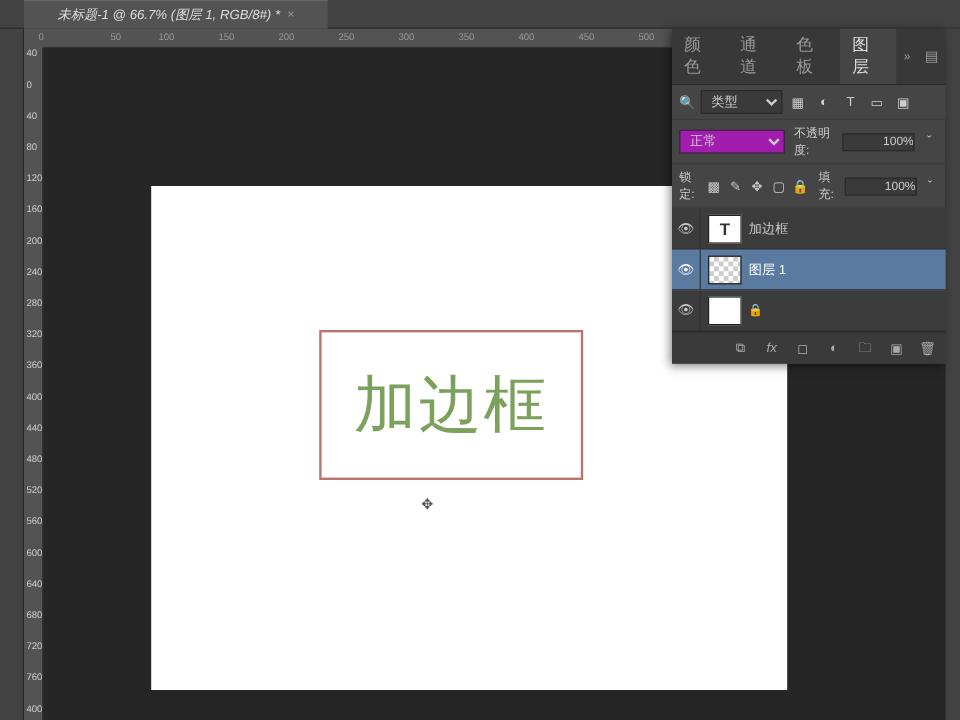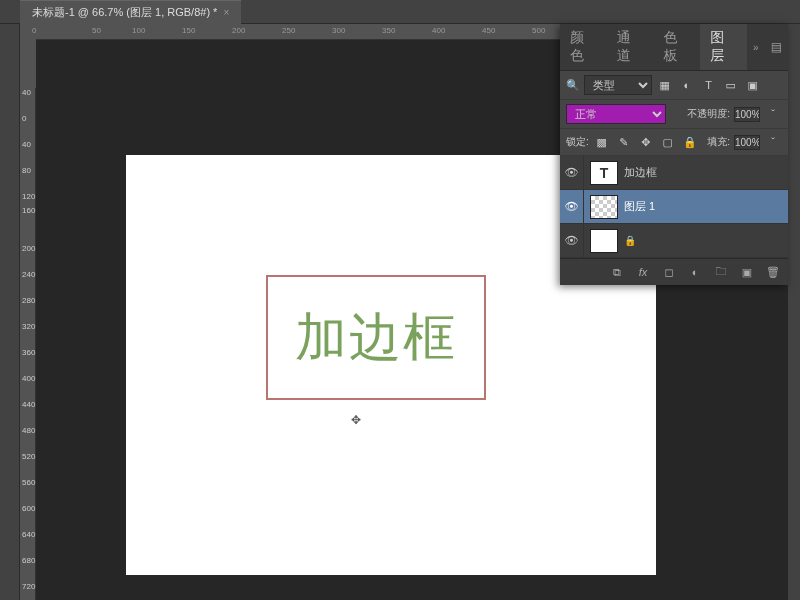--- a/index.html
+++ b/index.html
@@ -1,27 +1,27 @@
 <!DOCTYPE html>
 <html><head>
 <meta charset="utf-8">
 <style>
 * { margin: 0; padding: 0; box-sizing: border-box; font-family: "Microsoft YaHei", sans-serif; }
 body { background: #535353; color: #ccc; font-size: 11px; overflow: hidden; width: 800px; height: 600px; position: relative; }
 
 
 .tab-bar { background: #424242; height: 24px; display: flex; align-items: center; padding-left: 20px; border-bottom: 1px solid #2a2a2a; }
-.doc-tab { background: #535353; border-top: 1px solid #666; padding: 4px 12px; font-size: 11px; color: #ddd; display: flex; align-items: center; gap: 6px; }
+.doc-tab { background: #535353; border-top: 1px solid #666; padding: 4px 28px; font-size: 11px; color: #ddd; display: flex; align-items: center; gap: 6px; font-style: italic; }
 .doc-tab .close { color: #999; font-size: 10px; }
 
 
 .ruler-h { position: absolute; top: 24px; left: 36px; right: 0; height: 16px; background: #535353; border-bottom: 1px solid #333; font-size: 8px; color: #999; }
 .ruler-h-marks { position: relative; height: 100%; }
 .ruler-h-tick { position: absolute; top: 2px; font-size: 8px; }
-.ruler-v { position: absolute; top: 40px; left: 20px; width: 16px; bottom: 0; background: #535353; border-right: 1px solid #333; margin-top: 48px; }
+.ruler-v { position: absolute; top: 40px; left: 20px; width: 16px; bottom: 0; background: #535353; border-right: 1px solid #333; }
 .ruler-v-tick { position: absolute; left: 2px; font-size: 8px; writing-mode: horizontal-tb; }
 
 
 .canvas-wrap { position: absolute; top: 40px; left: 36px; right: 0; bottom: 0; background: #262626; overflow: hidden; }
 .canvas { position: absolute; top: 115px; left: 90px; width: 530px; height: 420px; background: #fff; }
 .text-box { position: absolute; top: 120px; left: 140px; width: 220px; height: 125px; border: 2px solid #b8756f; display: flex; align-items: center; justify-content: center; }
 .text-content { font-size: 52px; color: #7ba25c; font-weight: 500; letter-spacing: 2px; }
 .cursor-icon { position: absolute; top: 258px; left: 225px; font-size: 12px; color: #555; }
 
 
@@ -35,21 +35,21 @@
 .panel-tabs .spacer { flex: 1; }
 .panel-tabs .chev { padding: 4px 6px; color: #999; font-size: 10px; }
 .panel-tabs .menu { padding: 4px 6px; color: #999; font-size: 12px; }
 
 .panel-row { display: flex; align-items: center; padding: 4px 6px; gap: 4px; border-bottom: 1px solid #3a3a3a; }
 .filter-row { background: #454545; }
 .filter-select { background: #3a3a3a; border: 1px solid #2a2a2a; color: #ccc; font-size: 11px; padding: 2px 4px; width: 68px; }
 .icon-btn { width: 18px; height: 18px; display: inline-flex; align-items: center; justify-content: center; color: #ccc; font-size: 11px; }
 
 .blend-row select { background: #a21caf; border: 1px solid #2a2a2a; color: #ccc; font-size: 11px; padding: 2px 4px; width: 100px; }
-.pct-input { background: #3a3a3a; border: 1px solid #2a2a2a; color: #ccc; width: 26px; font-size: 10px; padding: 1px 0; text-align: right; }
+.pct-input { background: #3a3a3a; border: 1px solid #2a2a2a; color: #ccc; width: 60px; font-size: 10px; padding: 1px 0; text-align: right; }
 .lbl { font-size: 10px; color: #ccc; }
 
 .lock-row { font-size: 10px; }
 
 .layers-list { background: #3c3c3c; }
 .layer-item { display: flex; align-items: center; height: 34px; border-bottom: 1px solid #333; gap: 6px; padding-right: 6px; }
 .layer-item.selected { background: #5a7aa0; color: #fff; }
 .layer-eye { width: 24px; text-align: center; border-right: 1px solid #333; height: 100%; display: flex; align-items: center; justify-content: center; }
 .layer-thumb { width: 28px; height: 24px; background: #fff; border: 1px solid #222; display: flex; align-items: center; justify-content: center; color: #333; font-size: 14px; font-weight: bold; }
 .layer-thumb.checker { background: repeating-conic-gradient(#ccc 0 25%, #fff 0 50%) 0 0/8px 8px; }
@@ -93,21 +93,21 @@
       <span class="ruler-h-tick" style="left: 696px;">700</span>
       <span class="ruler-h-tick" style="left: 746px;">750</span>
     </div>
 </div>
 <div class="ruler-v" id="rvm">
     <div class="ruler-v-tick" style="top: 0px;">40</div>
     <div class="ruler-v-tick" style="top: 26px;">0</div>
     <div class="ruler-v-tick" style="top: 52px;">40</div>
     <div class="ruler-v-tick" style="top: 78px;">80</div>
     <div class="ruler-v-tick" style="top: 104px;">120</div>
-    <div class="ruler-v-tick" style="top: 118px;">160</div>
+    <div class="ruler-v-tick" style="top: 130px;">160</div>
     <div class="ruler-v-tick" style="top: 156px;">200</div>
     <div class="ruler-v-tick" style="top: 182px;">240</div>
     <div class="ruler-v-tick" style="top: 208px;">280</div>
     <div class="ruler-v-tick" style="top: 234px;">320</div>
     <div class="ruler-v-tick" style="top: 260px;">360</div>
     <div class="ruler-v-tick" style="top: 286px;">400</div>
     <div class="ruler-v-tick" style="top: 312px;">440</div>
     <div class="ruler-v-tick" style="top: 338px;">480</div>
     <div class="ruler-v-tick" style="top: 364px;">520</div>
     <div class="ruler-v-tick" style="top: 390px;">560</div>

